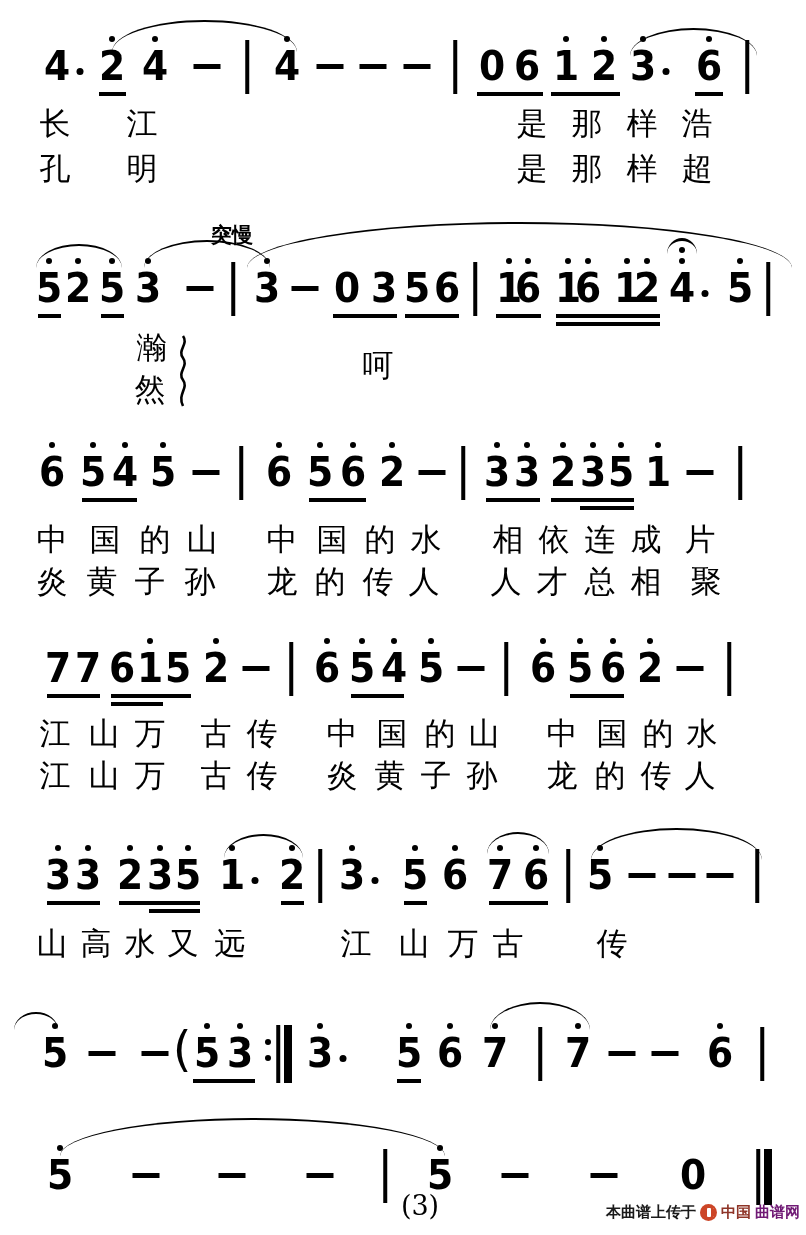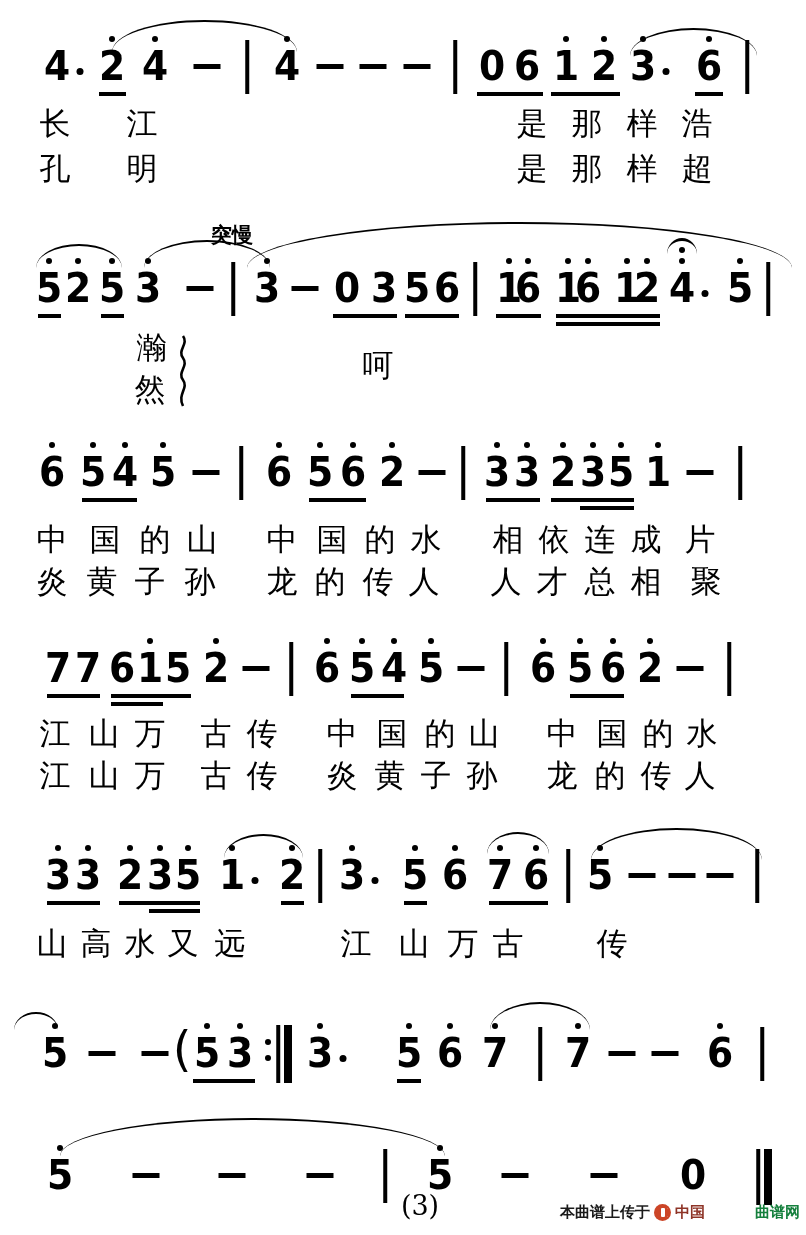--- a/index.html
+++ b/index.html
@@ -24,21 +24,21 @@
   .wavy{position:absolute;transform:translateX(-50%);}
   #page-number{position:absolute;left:420px;top:1190px;transform:translateX(-50%);
         font-size:27px;font-family:"DejaVu Serif",serif;}
   #watermark{position:absolute;right:6px;top:1203px;display:flex;align-items:center;gap:4px;
         font-size:15px;font-weight:700;}
   #wm-credit{color:#1a1a1a;}
   #wm-logo{display:inline-block;width:17px;height:17px;border-radius:50%;background:#cc4527;position:relative;}
   #wm-logo::after{content:"";position:absolute;left:7px;top:4px;width:7px;height:9px;background:#fff;
         border-radius:1px;box-shadow:inset -3px 0 0 #cc4527;}
   #wm-site-bold{color:#8e3427;}
-  #wm-site-light{color:#15803d;margin-left:46px;}
+  #wm-site-light{color:#701a75;}
 </style>
 </head>
 <body>
 
 <div id="page">
   <div id="score">
       <div class="note" style="left: 57px; top: 46px;">4</div>
       <div class="ad" style="left: 80px; top: 68px;"></div>
       <div class="note" style="left: 112px; top: 46px;">2</div>
       <div class="od" style="left: 112px; top: 36px;"></div>

